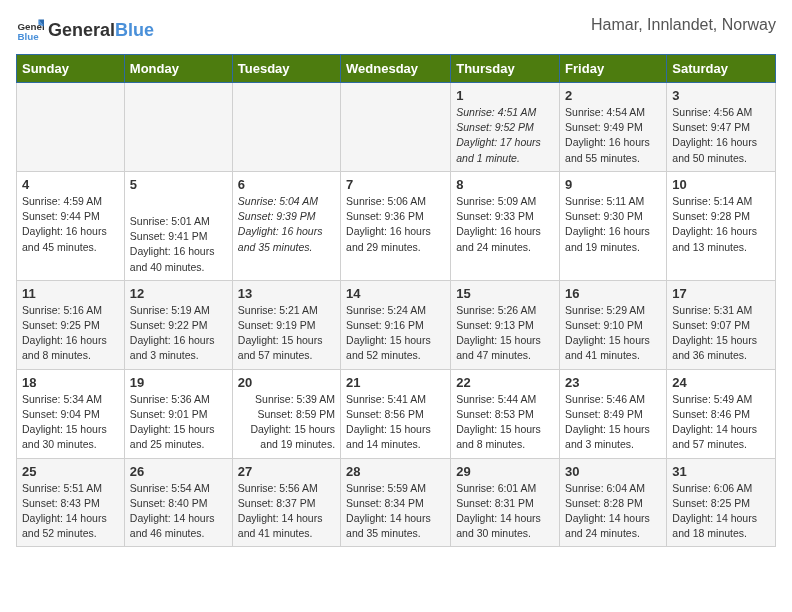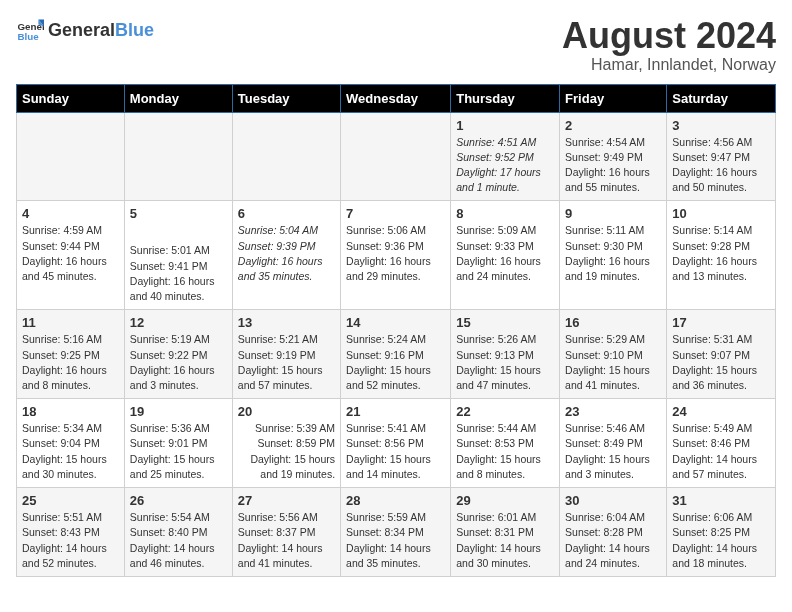--- a/index.html
+++ b/index.html
@@ -38,21 +38,21 @@
       font-size: 16px;
       font-weight: normal;
       color: #555;
     }
     .calendar {
       width: 100%;
       border-collapse: collapse;
       font-size: 11px;
     }
     .calendar thead tr {
-      background-color: #000000;
+      background-color: #4d7c0f;
     }
     .calendar thead th {
       color: #fff;
       padding: 6px 5px;
       text-align: left;
       font-size: 13px;
       font-weight: bold;
       border: 1px solid #2d6aa0;
     }
     .calendar tbody tr {
@@ -97,21 +97,20 @@
       <polygon points="32,5 40,5 40,15" fill="#2a6aaf"></polygon>
     </svg>
     <div>
       <div style="display:flex; align-items:baseline; gap:0px;">
         <span style="font-size:18px;font-weight:bold;color:#333;">General</span>
           <span style="font-size:18px;font-weight:bold;color:#4a90d9;">Blue</span>
       </div>
     </div>
   </div>
   <div class="title-block">
-    <h1>August 2024</h1>
     <h2>Hamar, Innlandet, Norway</h2>
   </div>
 </div>
 
 <table class="calendar">
   <thead>
     <tr>
     <th>Sunday</th>
         <th>Monday</th>
         <th>Tuesday</th>

